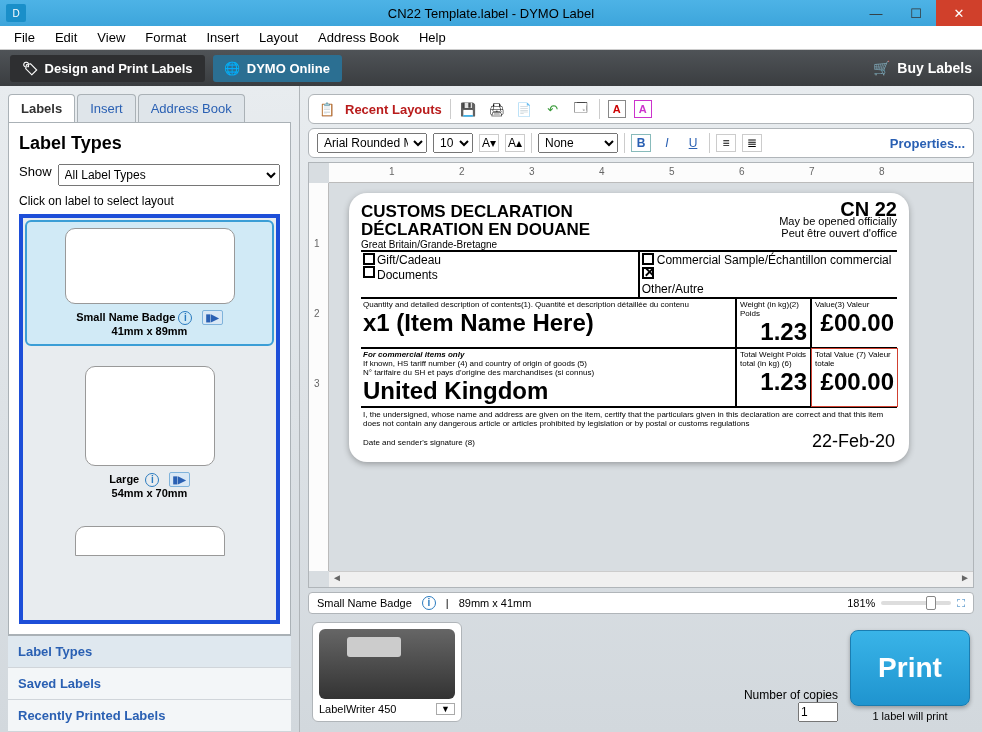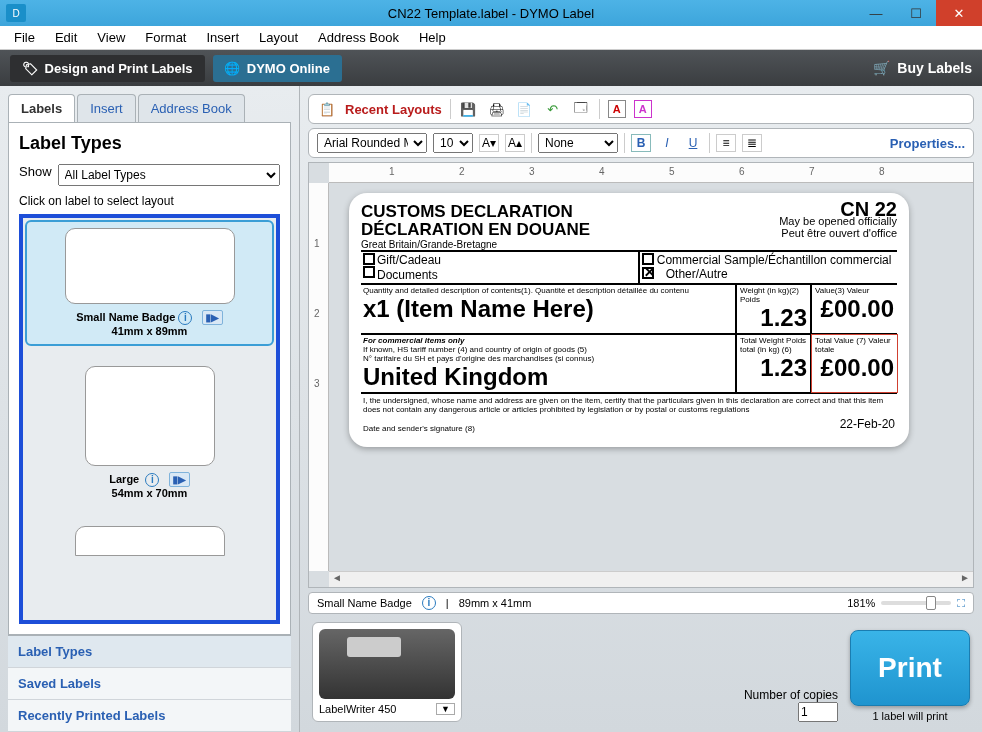--- a/index.html
+++ b/index.html
@@ -75,21 +75,21 @@
 .chk.filled::after { content:"✕"; font-size:14px; line-height:10px; font-weight:bold; display:block; margin-top:-2px;}
 .ld-body-row { border-top:2px solid #000; display:flex;}
 .ld-desc { flex:1; border-right:2px solid #000; padding:1px 2px;}
 .ld-small { font-size:8px; line-height:9px;}
 .ld-big { font-size:24px; font-weight:bold;}
 .ld-wt { width:75px; border-right:2px solid #000; padding:1px 3px; text-align:left;}
 .ld-val { width:85px; padding:1px 3px;}
 .ld-val .ld-big, .ld-wt .ld-big { text-align:right;}
 .ld-foot { border-top:2px solid #000; padding:2px;}
 .ld-sig { font-size:8px;}
-.ld-date { float:right; font-size:12px; font-weight:normal;}
+.ld-date { float:right; font-size:18px; font-weight:normal;}
 .red-box { outline:1px solid #d04030;}
 
 .hscroll { position:absolute; bottom:0; left:20px; right:0; height:16px; background:#f0f0f0; border-top:1px solid #ccc; display:flex;}
 .hscroll .arrow { width:16px;text-align:center;font-size:10px;color:#666;}
 .hscroll .track { flex:1;}
 
 .status-bar { background:#fff; border:1px solid #b0b5b9; border-radius:4px; padding:3px 8px; display:flex;align-items:center; font-size:11px; margin-top:4px; gap:10px;}
 .status-bar .zoom { margin-left:auto; display:flex;align-items:center;gap:6px;}
 .slider { width:70px;height:4px;background:#ddd;border-radius:2px;position:relative;}
 .slider .thumb { width:10px;height:14px;background:#fff;border:1px solid #888;border-radius:2px;position:absolute;top:-5px;left:45px;}
@@ -257,21 +257,21 @@
               <div class="ld-check-grid">
                   <span>Gift/Cadeau</span>
                   <span>Documents</span>
                 </div>
             </div>
             <div style="flex:1;padding:1px 2px;font-size:12px">
               <div class="ld-check-grid" style="flex-direction:row;gap:3px">
                   <span class="chk"></span>
                   <span>Commercial Sample/Échantillon commercial</span>
                 </div>
-              <div class="ld-check-grid" style="flex-direction:row;gap:12px">
+              <div class="ld-check-grid" style="flex-direction:column;gap:3px">
                   <span class="chk filled"></span>
                   <span>Other/Autre</span>
                 </div>
             </div>
           </div>
           <div class="ld-body-row">
             <div class="ld-desc">
               <div class="ld-small">Quantity and detailed description of contents(1). Quantité et description détaillée du contenu</div>
               <div class="ld-big">x1 (Item Name Here)</div>
             </div>

